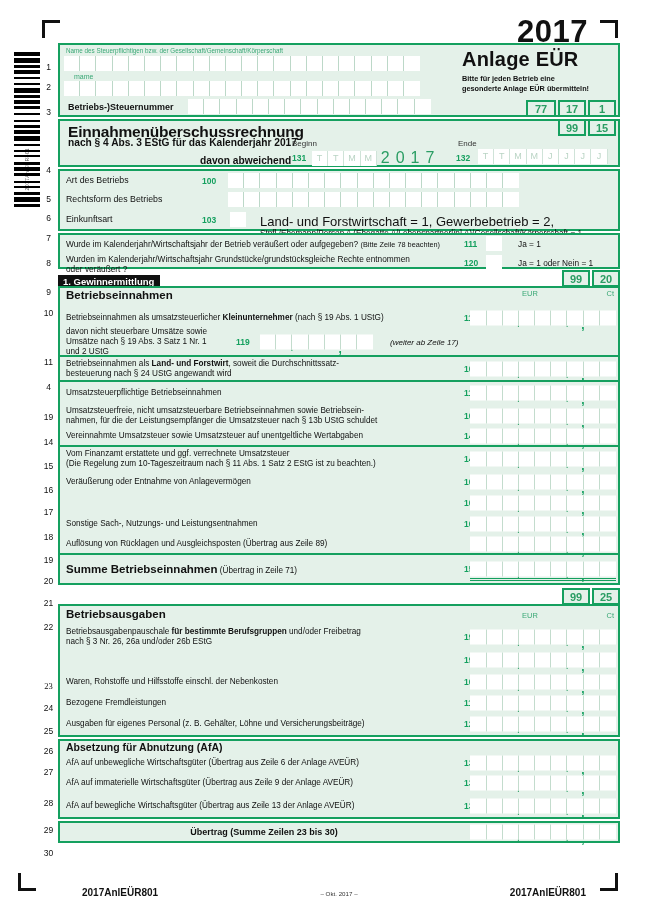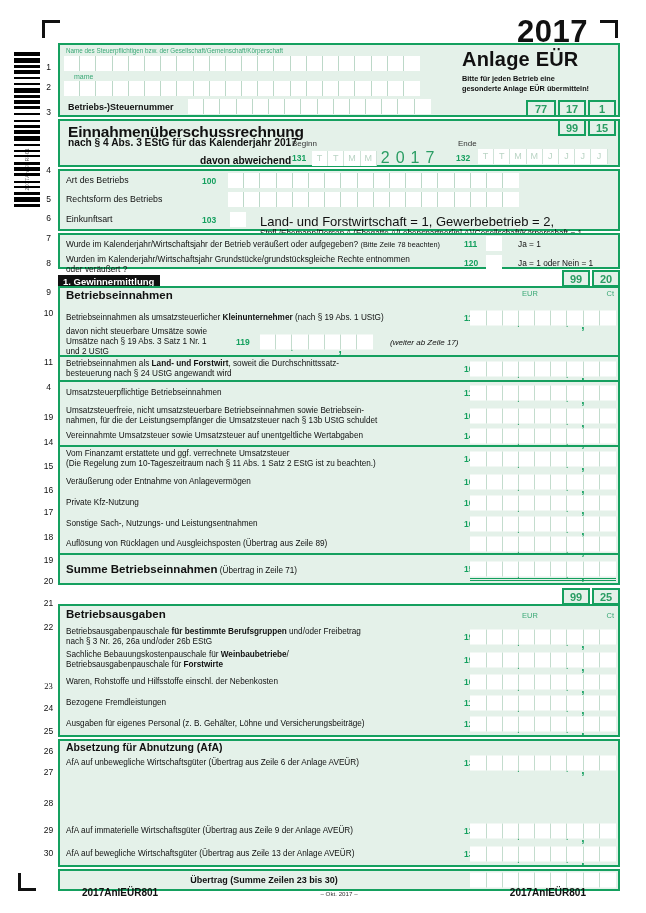--- a/index.html
+++ b/index.html
@@ -508,21 +508,20 @@
             <div class="c sep"></div>
             <div class="c"></div>
             <div class="c"></div>
             <div class="c sep"></div>
             <div class="c comma"></div>
             <div class="c"></div>
             <div class="c"></div>
           </div>
         </div>
         <div style="position: relative; height: 21px;">
-          <div class="lbl" style="position: absolute; left: 0px; top: 50%; transform: translateY(-50%); font-size: 8.2px; line-height: 1.25; width: 400px;">Private Kfz-Nutzung</div>
           <div class="code" style="position: absolute; left: 404px; top: 50%; transform: translateY(-50%);">106</div>
           <div class="amount">
             <div class="c"></div>
             <div class="c"></div>
             <div class="c sep"></div>
             <div class="c"></div>
             <div class="c"></div>
             <div class="c sep"></div>
             <div class="c comma"></div>
             <div class="c"></div>
@@ -602,21 +601,20 @@
             <div class="c sep"></div>
             <div class="c"></div>
             <div class="c"></div>
             <div class="c sep"></div>
             <div class="c comma"></div>
             <div class="c"></div>
             <div class="c"></div>
           </div>
         </div>
         <div style="position: relative; height: 23px;">
-          <div class="lbl" style="position: absolute; left: 0px; top: 50%; transform: translateY(-50%); font-size: 8.2px; line-height: 1.25; width: 400px;">Sachliche Bebauungskostenpauschale für <b>Weinbaubetriebe</b>/<br>Betriebsausgabenpauschale für <b>Forstwirte</b></div>
           <div class="code" style="position: absolute; left: 404px; top: 50%; transform: translateY(-50%);">191</div>
           <div class="amount">
             <div class="c"></div>
             <div class="c"></div>
             <div class="c sep"></div>
             <div class="c"></div>
             <div class="c"></div>
             <div class="c sep"></div>
             <div class="c comma"></div>
             <div class="c"></div>
@@ -684,21 +682,21 @@
             <div class="c"></div>
             <div class="c sep"></div>
             <div class="c"></div>
             <div class="c"></div>
             <div class="c sep"></div>
             <div class="c comma"></div>
             <div class="c"></div>
             <div class="c"></div>
           </div>
         </div>
-        <div style="position: relative; height: 23px; margin-top: 48px;">
+        <div style="position: relative; height: 23px;">
           <div class="lbl" style="position: absolute; left: 0px; top: 50%; transform: translateY(-50%); font-size: 8.2px; line-height: 1.25; width: 400px;">AfA auf immaterielle Wirtschaftsgüter (Übertrag aus Zeile 9 der Anlage AVEÜR)</div>
           <div class="code" style="position: absolute; left: 404px; top: 50%; transform: translateY(-50%);">131</div>
           <div class="amount">
             <div class="c"></div>
             <div class="c"></div>
             <div class="c sep"></div>
             <div class="c"></div>
             <div class="c"></div>
             <div class="c sep"></div>
             <div class="c comma"></div>

